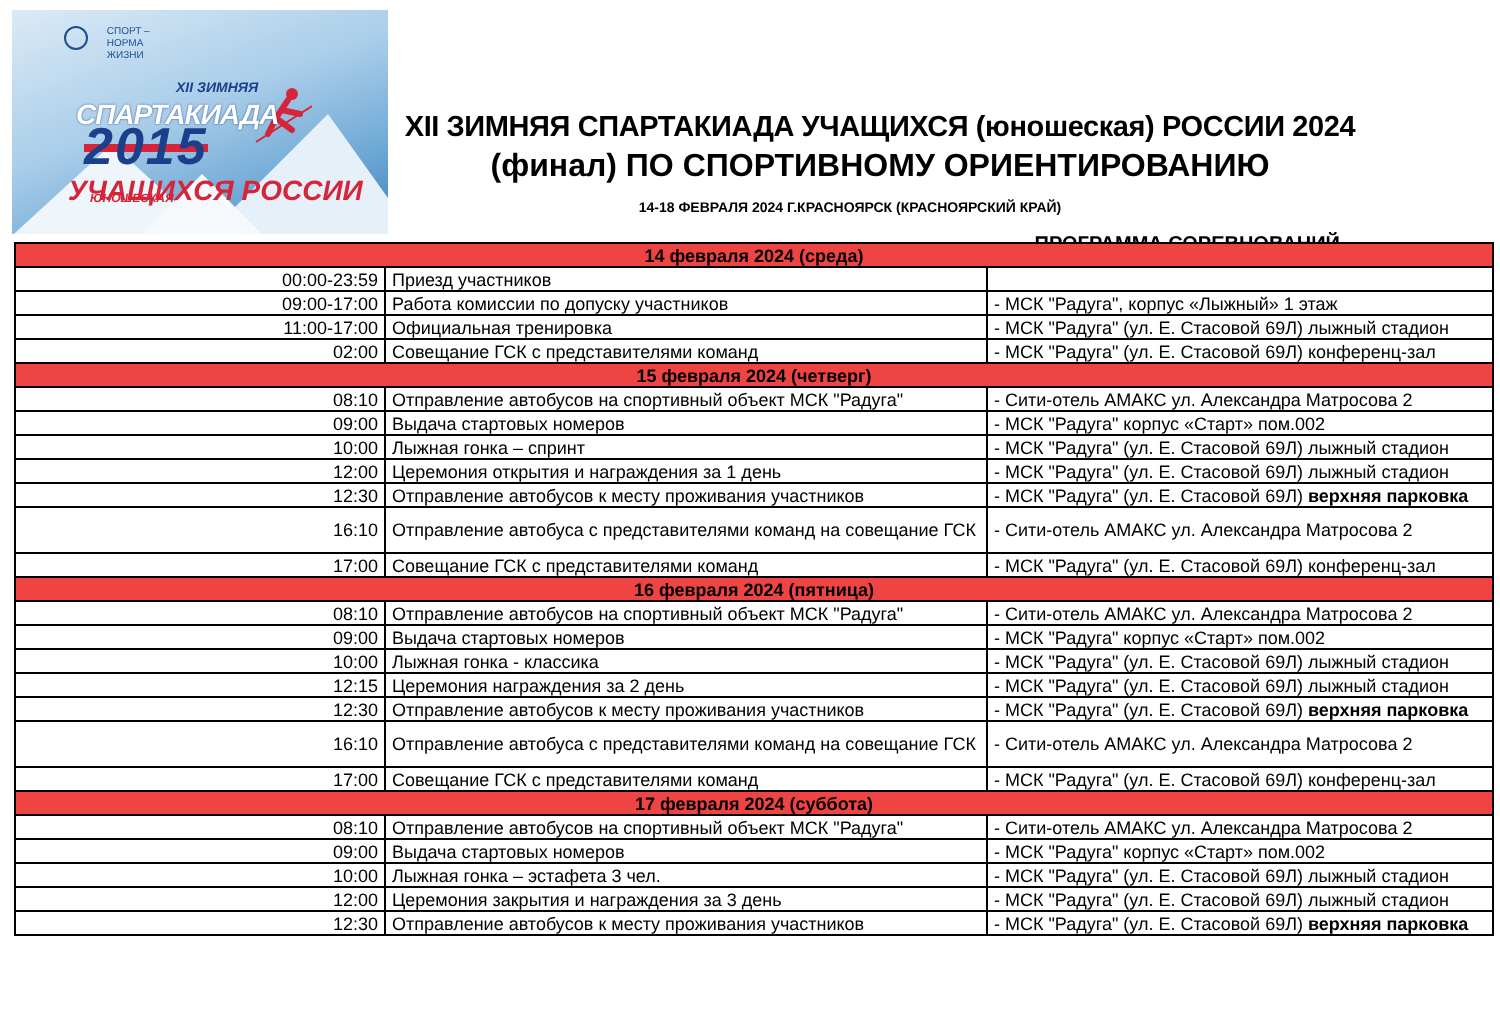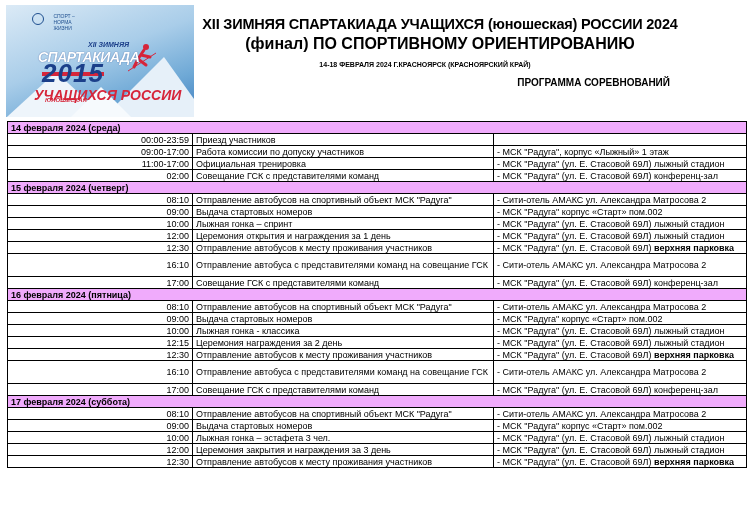--- a/index.html
+++ b/index.html
@@ -17,28 +17,28 @@
   .banner .emb { display:inline-block; width:10px; height:10px; border-radius:50%; border:1px solid #1f4f8f; }
   .banner .xii { position:absolute; left:82px; top:36px; font-size:7px; font-weight:bold; color:#1b3f8a; font-style:italic; }
   .banner .sparta { position:absolute; left:32px; top:44px; font-size:14px; font-weight:bold; color:#ffffff; font-style:italic; letter-spacing:-0.5px; text-shadow:0 0 1px #1b3f8a; }
   .banner .year { position:absolute; left:36px; top:55px; font-size:26px; font-weight:bold; color:#1b3f8a; font-style:italic; letter-spacing:1px; line-height:26px; }
   .banner .year .stripe { position:absolute; left:0; right:0; top:12px; height:4px; background:#d6253a; }
   .banner .schools { position:absolute; left:28px; top:82px; font-size:14px; font-weight:bold; color:#d6253a; font-style:italic; }
   .banner .junior { position:absolute; left:39px; top:92px; font-size:6px; font-weight:bold; color:#d6253a; font-style:italic; }
   .banner .skier { position:absolute; left:120px; top:38px; width:30px; height:30px; }
 
   .title-block { position:absolute; left:180px; top:14px; width:520px; text-align:center; }
-  .t1 { font-size:14.5px; font-weight:bold; line-height:20px; letter-spacing:-0.2px; }
+  .t1 { font-size:14.5px; font-weight:bold; line-height:20px; letter-spacing:-0.2px;margin-top:40px; }
   .t2 { font-size:16px; font-weight:bold; line-height:20px; }
   .t3 { font-size:7px; font-weight:bold; margin-top:6px; line-height:10px; padding-right:30px; }
   .t4 { font-size:10px; font-weight:bold; margin-top:7px; line-height:12px; padding-right:30px;text-align:right; }
 
   table.sched { position:absolute; left:7px; top:121px; width:739px; border-collapse:collapse; font-size:9px; table-layout:fixed; }
   table.sched td { border:1px solid #000; padding:0 3px; height:11px; line-height:10px; vertical-align:middle; white-space:nowrap; overflow:hidden; }
-  table.sched tr.day td { background:#f0abfc; font-weight:bold; font-size:9px; }
+  table.sched tr.day td { background:#ef4444; font-weight:bold; font-size:9px;text-align:center; }
   table.sched td.time { text-align:right; }
   table.sched tr.tall td { height:22px; white-space:normal; }
   table.sched tr.tall td.evt { line-height:10px; }
   .bold { font-weight:bold; }
   col.c1 { width:185px; } col.c2 { width:301px; } col.c3 { width:253px; }
 </style>
 </head>
 <body>
 
 <div class="banner">

